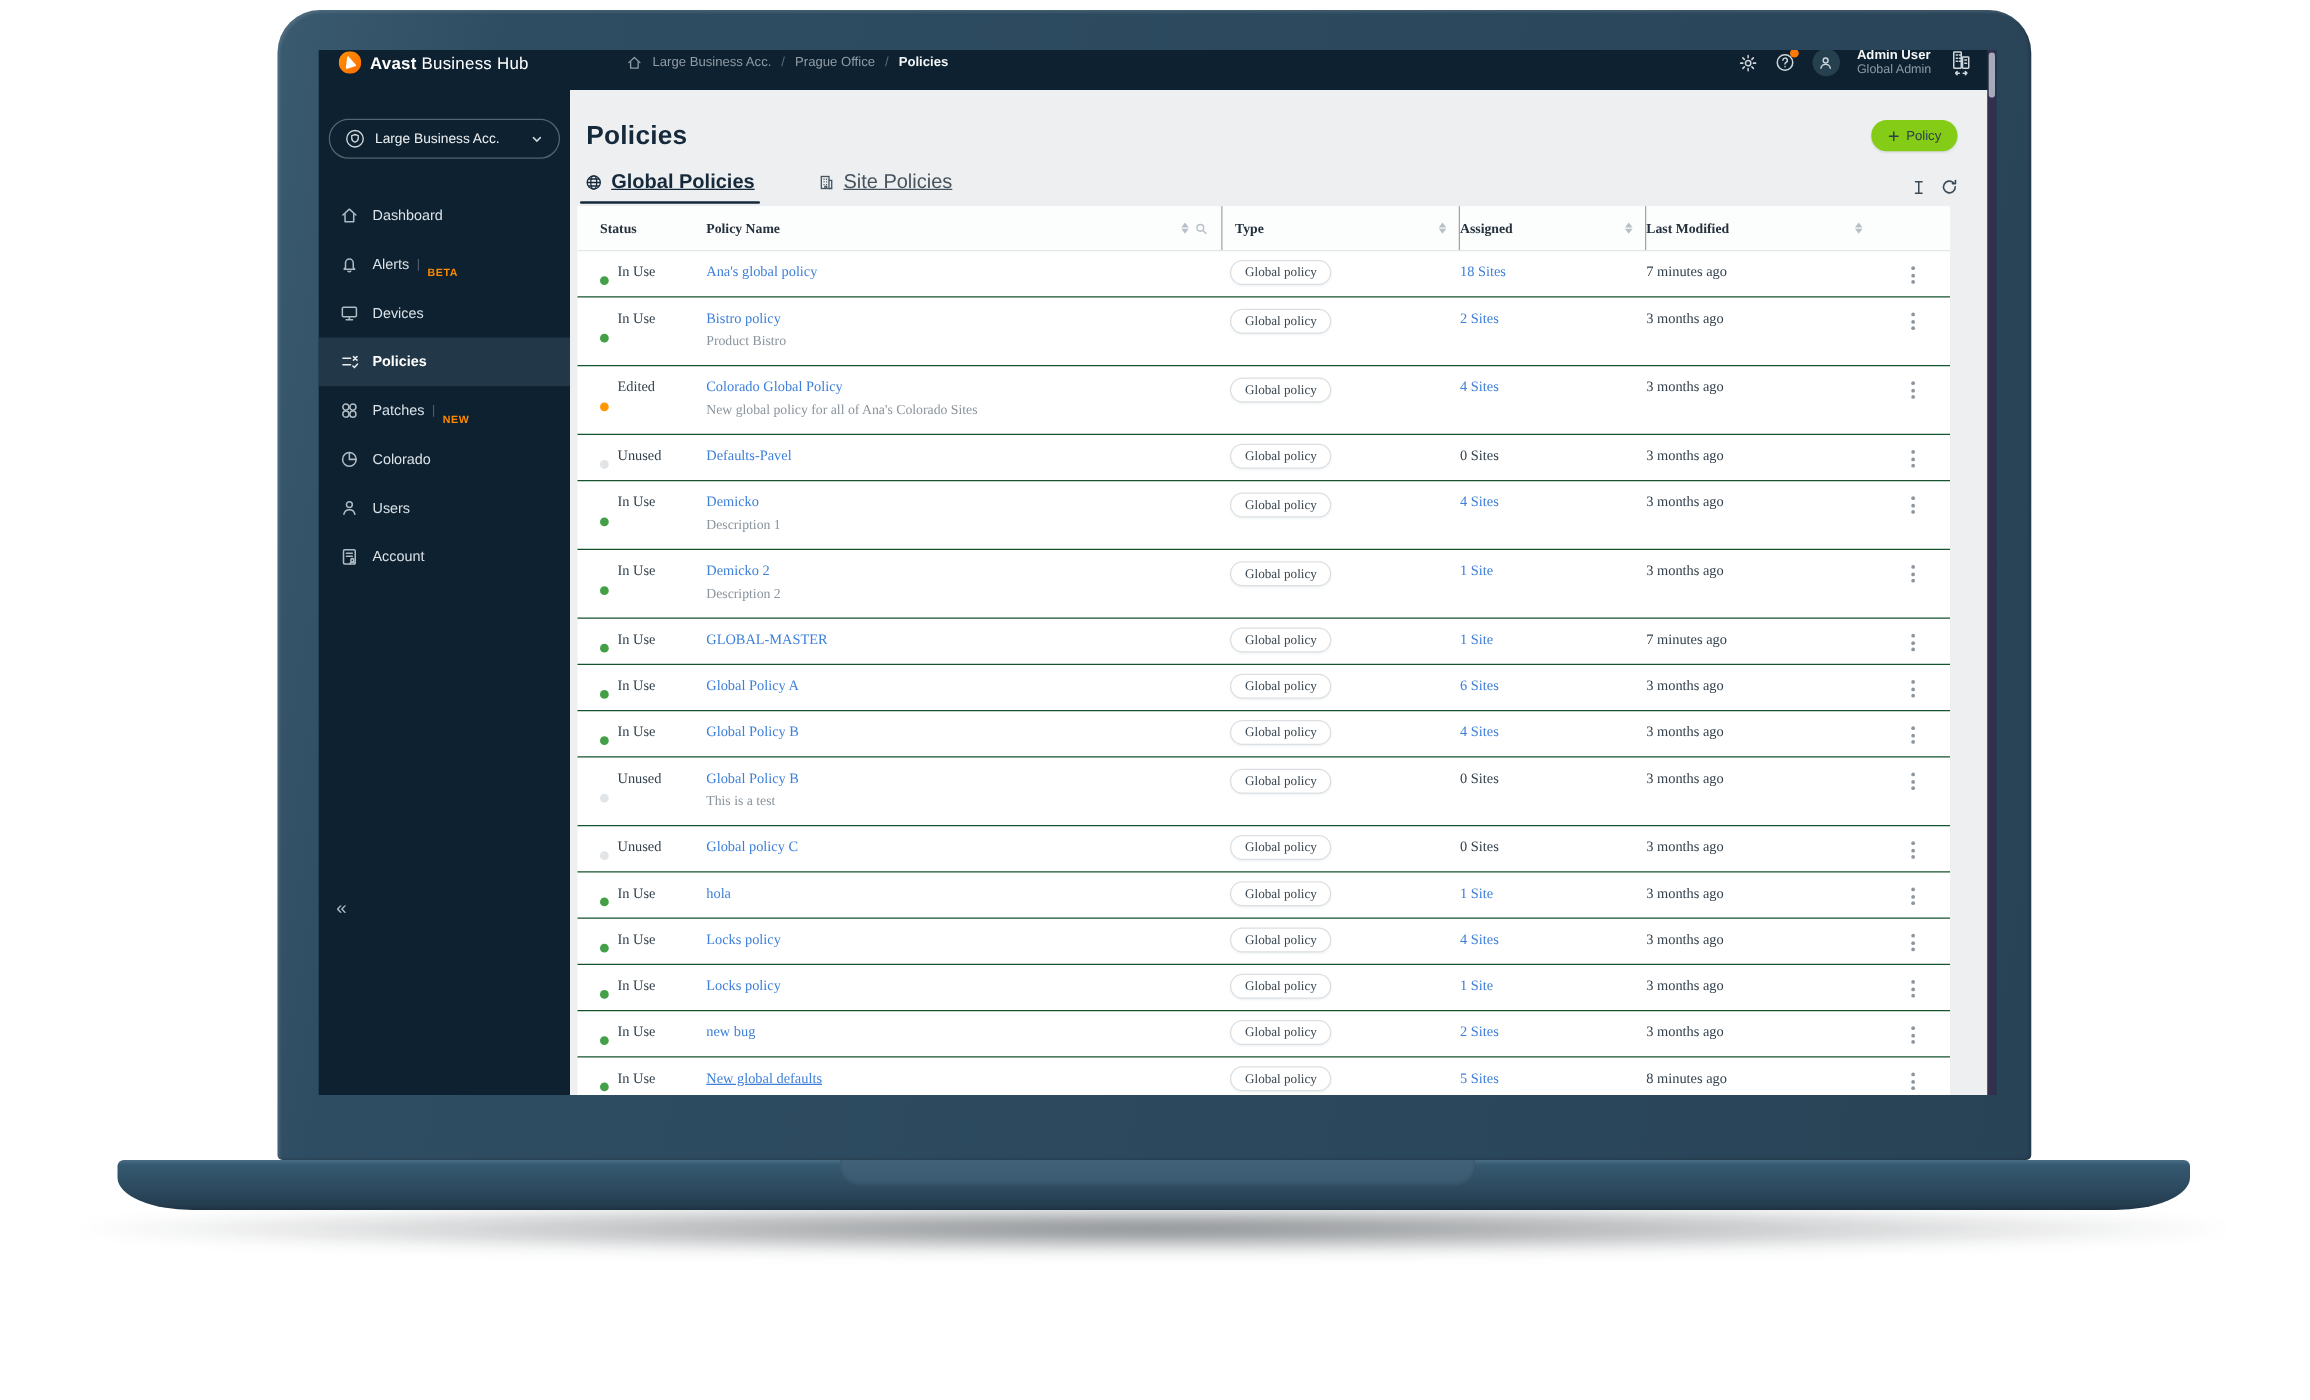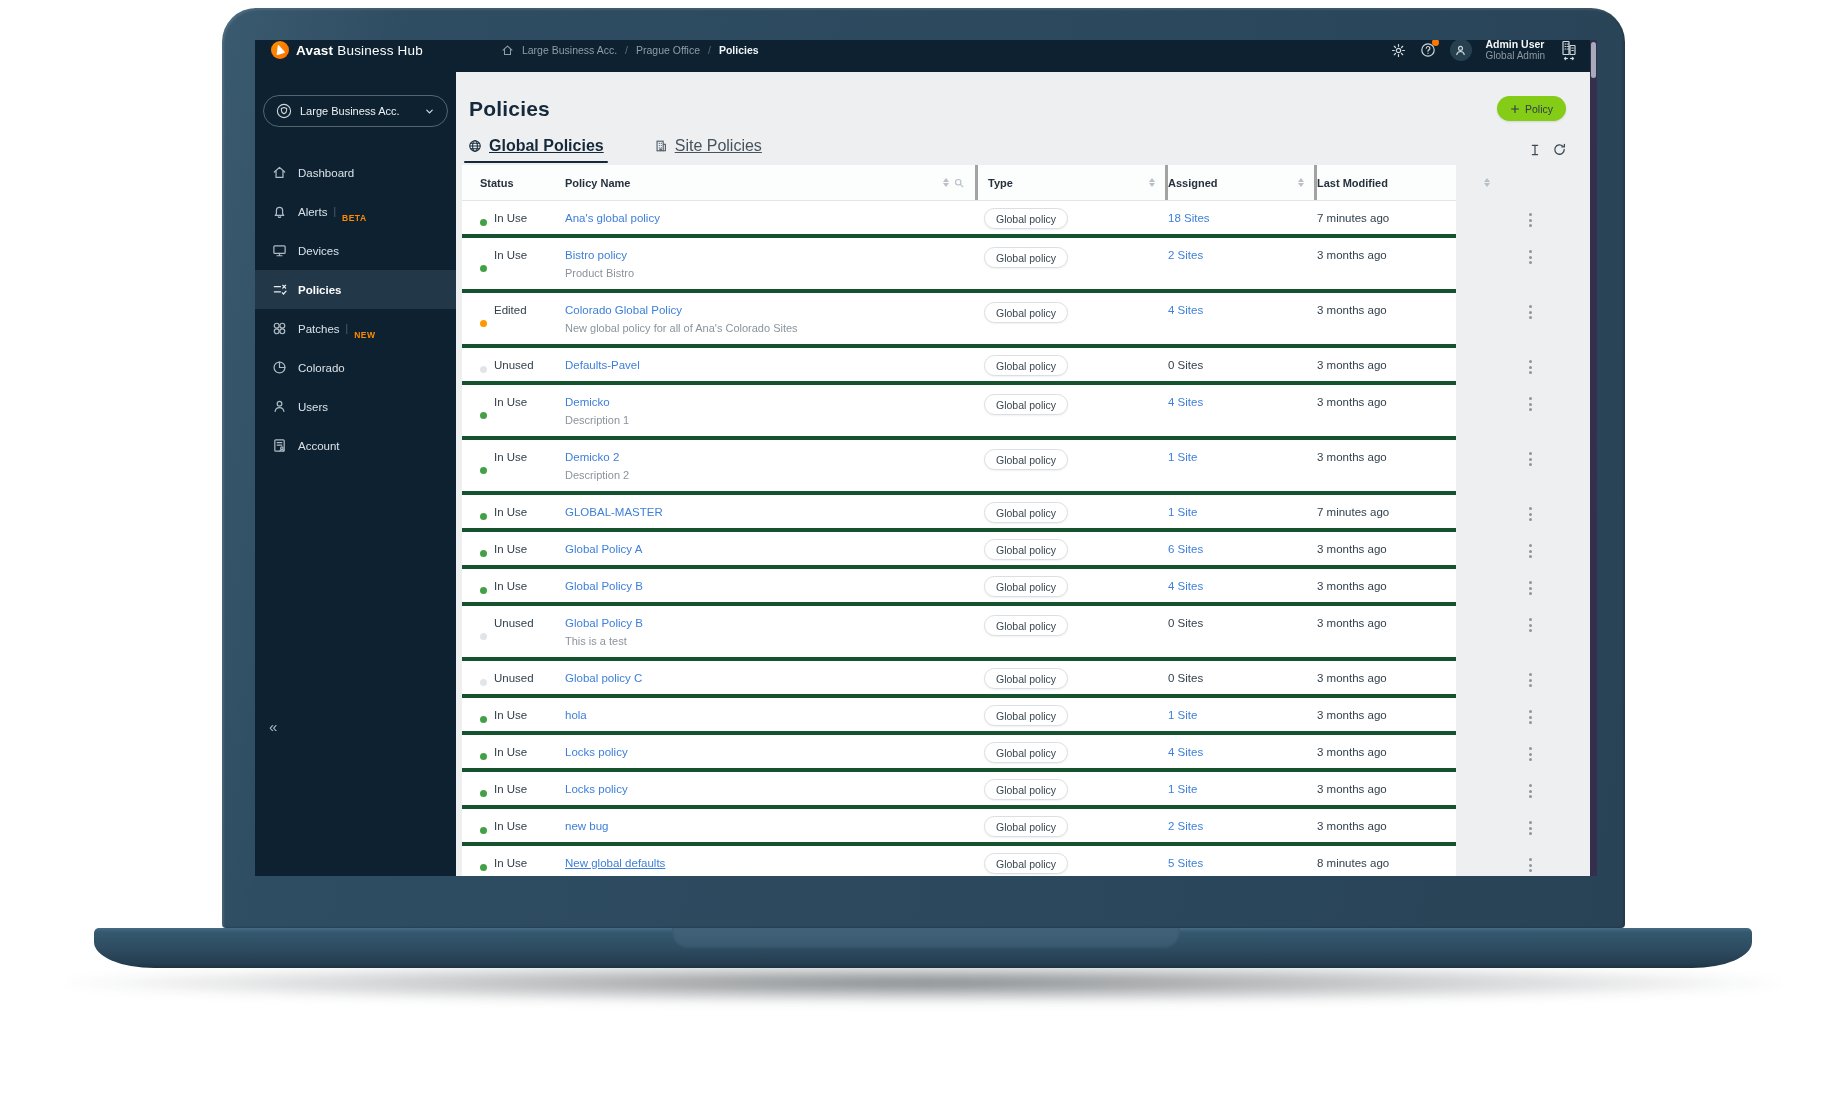--- a/index.html
+++ b/index.html
@@ -66,32 +66,32 @@
   .tabs-row { display:flex; align-items:flex-end; margin:16px 23px 0 8px; height:26px; }
   .tab { display:flex; align-items:center; gap:7px; font-size:16px; color:#46535e; padding:0 4px 8px 4px; margin-right:42px; cursor:pointer; position:relative;text-decoration:underline; }
   .tab .tico { display:flex; color:#46535e; }
   .tab.active { color:#15293a; font-weight:700; }
   .tab.active .tico { color:#15293a; }
   .tab.active::after { content:""; position:absolute; left:0; right:0; bottom:0; height:2.5px; background:#15293a; border-radius:2px; }
   .tab-tools { margin-left:auto; display:flex; gap:10px; align-items:center; padding-bottom:6px; color:#3c4a55; }
   .tab-tools .icon-btn { color:#3c4a55; }
 
   
-  .table { margin:2px 30px 0 6px; width:994px; background:#ffffff; }
+  .table { margin:2px 30px 0 6px; width:1098px; background:#ffffff;font-family:Liberation Serif, serif; }
   .t-head { display:grid; grid-template-columns:103px 413px 190px 149px 183px 60px; height:36px; align-items:center;
             background:#fcfdfd; border-bottom:1px solid #e3e6e9; font-size:11px; font-weight:700; color:#25313c; }
   .t-head .hcell { display:flex; align-items:center; height:100%; padding:0 10px 0 0; }
   .t-head .hcell .hlabel { white-space:nowrap; }
   .t-head .c-status { padding-left:18px; }
-  .t-head .hsep { border-right:3px solid #a3a3a3; }
+  .t-head .hsep { border-right:1px solid #a3a3a3; }
   .htools { margin-left:auto; display:flex; align-items:center; gap:4px; color:#aab3bb; }
   .sorticon { display:flex; flex-direction:column; gap:1px; align-items:center; cursor:pointer; }
   .sorticon .up { width:0; height:0; border-left:3.5px solid transparent; border-right:3.5px solid transparent; border-bottom:4px solid #b7bfc7; }
   .sorticon .dn { width:0; height:0; border-left:3.5px solid transparent; border-right:3.5px solid transparent; border-top:4px solid #b7bfc7; }
-  .row { display:grid; grid-template-columns:103px 413px 190px 149px 183px 60px; border-bottom:4px solid #14532d; }
+  .row { display:grid; grid-template-columns:103px 413px 190px 149px 183px 60px; border-bottom:1px solid #14532d; }
   .row.single { height:37px; } .row.double { height:55px; }
   .cell { display:flex; align-items:flex-start; padding-top:11px; font-size:11.5px; color:#33414d; }
   .row.single .cell { padding-top:11px; }
   .c-status { padding-left:18px; gap:7px; align-items:baseline; }
   .dot { width:7px; height:7px; border-radius:50%; display:inline-block; flex:none; align-self:center; margin-top:-1px; }
   .status-lbl { white-space:nowrap; }
   .namecell { flex-direction:column; align-items:flex-start; gap:6px; }
   .plink { color:#3d7fd9; cursor:pointer; white-space:nowrap; }
   .plink.hovered { text-decoration:underline; }
   .pdesc { font-size:11px; color:#8a949d; }

